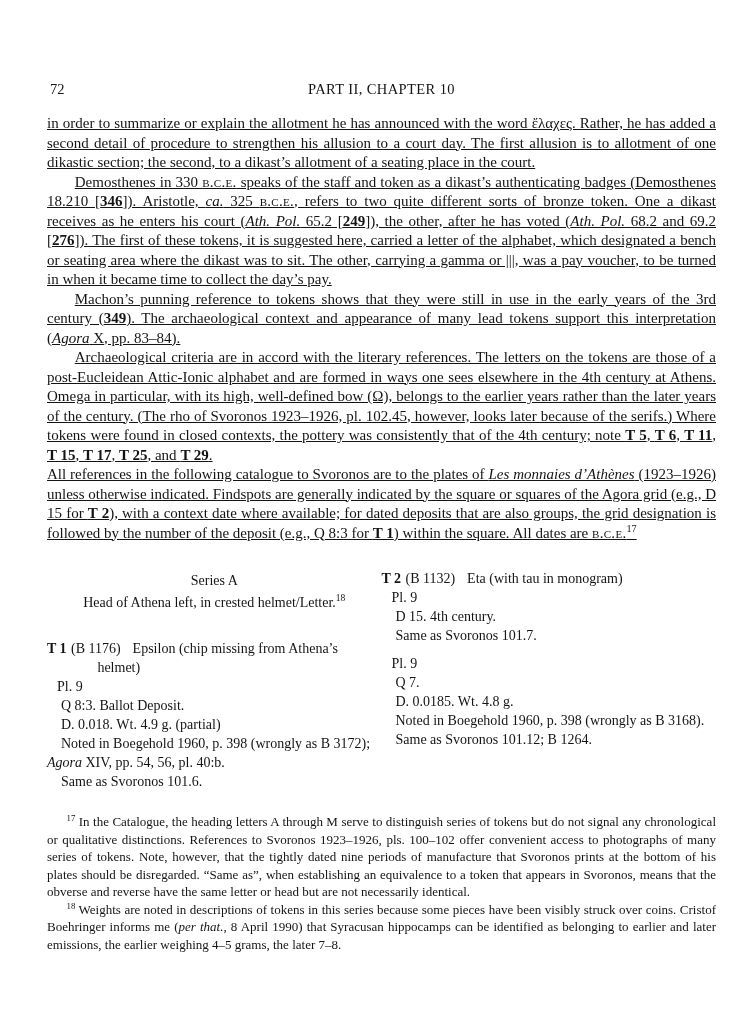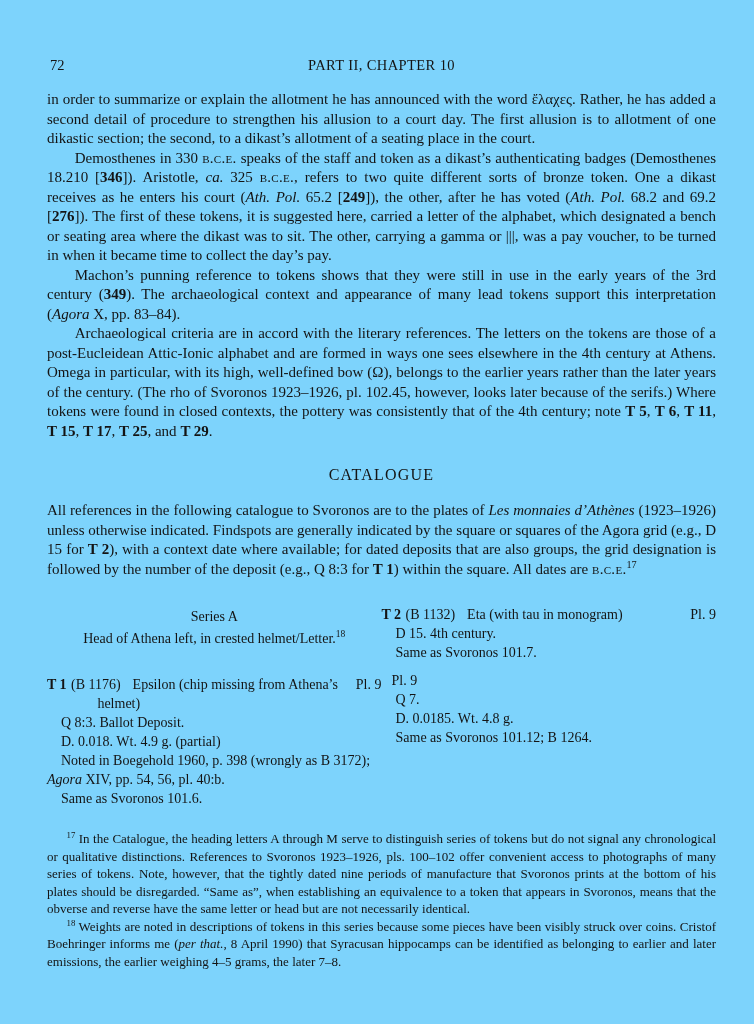--- a/index.html
+++ b/index.html
@@ -1,25 +1,25 @@
 <!DOCTYPE html>
 <html><head>
 <meta charset="utf-8">
 <style>
   html, body { margin: 0; padding: 0; background: #e8e8e8; }
   .page {
     position: relative;
     width: 754px;
     height: 1024px;
     margin: 0 auto;
-    background: #7dd3fc;
+    background: #ffffff;
     color: #141414;
     font-family: "Liberation Serif", "DejaVu Serif", serif;
     box-sizing: border-box;
-    padding: 56px 38px 0 47px;
+    padding: 80px 38px 0 47px;
     overflow: hidden;
   }
   
   .running-header {
     position: relative;
     height: 18px;
     margin-bottom: 16px;
     font-size: 14.5px;
     line-height: 18px;
   }
@@ -29,20 +29,21 @@
     text-align: center;
     letter-spacing: 0.4px;
   }
   
   .para {
     margin: 0;
     font-size: 15px;
     line-height: 19.5px;
     text-align: justify;
     text-indent: 1.85em;
+    text-decoration: underline;
   }
   .no-indent { text-indent: 0; }
   
   .catalogue-heading {
     margin: 25px 0 17px 0;
     font-size: 16px;
     font-weight: normal;
     text-align: center;
     letter-spacing: 1.2px;
   }
@@ -51,21 +52,21 @@
     display: flex;
     gap: 0;
     margin-top: 26px;
     font-size: 14px;
     line-height: 19px;
   }
   .col { flex: 1; min-width: 0; }
   .series-heading { text-align: center; padding-top: 2px; margin-bottom: 27px; }
   .series-title { margin-bottom: 3px; }
   .entry + .entry { margin-top: 9px; }
-  .entry-headrow { display: flex; align-items: flex-start; }
+  .entry-headrow { display: flex; align-items: flex-start; flex-direction: column; }
   .entry-head {
     flex: 1;
     padding-left: 3.6em;
     text-indent: -3.6em;
   }
   .entry-id { font-weight: bold; margin-right: 0.32em; }
   .entry-cat { margin-right: 0.85em; }
   .entry-plate { margin-left: 10px; white-space: nowrap; }
   .entry-line { text-indent: 1em; }
   
@@ -91,21 +92,20 @@
     <span class="page-num">72</span>
     <span class="running-title">PART II, CHAPTER 10</span>
   </header>
 
   <main>
     <p class="para no-indent">in order to summarize or explain the allotment he has announced with the word ἔλαχες. Rather, he has added a second detail of procedure to strengthen his allusion to a court day. The first allusion is to allotment of one dikastic section; the second, to a dikast’s allotment of a seating place in the court.</p>
     <p class="para">Demosthenes in 330 <span class="rt-sc">b.c.e.</span> speaks of the staff and token as a dikast’s authenticating badges (Demosthenes 18.210 [<span class="rt-b">346</span>]). Aristotle, <span class="rt-i">ca.</span> 325 <span class="rt-sc">b.c.e.</span>, refers to two quite different sorts of bronze token. One a dikast receives as he enters his court (<span class="rt-i">Ath. Pol.</span> 65.2 [<span class="rt-b">249</span>]), the other, after he has voted (<span class="rt-i">Ath. Pol.</span> 68.2 and 69.2 [<span class="rt-b">276</span>]). The first of these tokens, it is suggested here, carried a letter of the alphabet, which designated a bench or seating area where the dikast was to sit. The other, carrying a gamma or |||, was a pay voucher, to be turned in when it became time to collect the day’s pay.</p>
     <p class="para">Machon’s punning reference to tokens shows that they were still in use in the early years of the 3rd century (<span class="rt-b">349</span>). The archaeological context and appearance of many lead tokens support this interpretation (<span class="rt-i">Agora</span> X, pp. 83–84).</p>
     <p class="para">Archaeological criteria are in accord with the literary references. The letters on the tokens are those of a post-Eucleidean Attic-Ionic alphabet and are formed in ways one sees elsewhere in the 4th century at Athens. Omega in particular, with its high, well-defined bow (Ω), belongs to the earlier years rather than the later years of the century. (The rho of Svoronos 1923–1926, pl. 102.45, however, looks later because of the serifs.) Where tokens were found in closed contexts, the pottery was consistently that of the 4th century; note <span class="rt-b">T 5</span>, <span class="rt-b">T 6</span>, <span class="rt-b">T 11</span>, <span class="rt-b">T 15</span>, <span class="rt-b">T 17</span>, <span class="rt-b">T 25</span>, and <span class="rt-b">T 29</span>.</p>
 
-    <h2 class="catalogue-heading">CATALOGUE</h2>
 
     <p class="para no-indent">All references in the following catalogue to Svoronos are to the plates of <span class="rt-i">Les monnaies d’Athènes</span> (1923–1926) unless otherwise indicated. Findspots are generally indicated by the square or squares of the Agora grid (e.g., D 15 for <span class="rt-b">T 2</span>), with a context date where available; for dated deposits that are also groups, the grid designation is followed by the number of the deposit (e.g., Q 8:3 for <span class="rt-b">T 1</span>) within the square. All dates are <span class="rt-sc">b.c.e.</span><span class="rt-sup">17</span></p>
 
     <section class="columns">
 
       <div class="col">
         <div class="series-heading">
           <div class="series-title">Series A</div>
           <div class="series-subtitle">Head of Athena left, in crested helmet/Letter.<span class="rt-sup">18</span></div>
         </div>
@@ -131,20 +131,21 @@
           <div class="entry-line">D 15. 4th century.</div>
           <div class="entry-line">Same as Svoronos 101.7.</div>
         </article>
 
         <article class="entry">
           <div class="entry-headrow">
             <span class="entry-plate">Pl. 9</span>
           </div>
           <div class="entry-line">Q 7.</div>
           <div class="entry-line">D. 0.0185. Wt. 4.8 g.</div>
+          <div class="entry-line">Noted in Boegehold 1960, p. 398 (wrongly as B 3168).</div>
           <div class="entry-line">Same as Svoronos 101.12; B 1264.</div>
         </article>
       </div>
 
     </section>
   </main>
 
   <footer class="footnotes">
     <p class="footnote"><span class="rt-sup">17</span> In the Catalogue, the heading letters A through M serve to distinguish series of tokens but do not signal any chronological or qualitative distinctions. References to Svoronos 1923–1926, pls. 100–102 offer convenient access to photographs of many series of tokens. Note, however, that the tightly dated nine periods of manufacture that Svoronos prints at the bottom of his plates should be disregarded. “Same as”, when establishing an equivalence to a token that appears in Svoronos, means that the obverse and reverse have the same letter or head but are not necessarily identical.</p>
     <p class="footnote"><span class="rt-sup">18</span> Weights are noted in descriptions of tokens in this series because some pieces have been visibly struck over coins. Cristof Boehringer informs me (<span class="rt-i">per that.</span>, 8 April 1990) that Syracusan hippocamps can be identified as belonging to earlier and later emissions, the earlier weighing 4–5 grams, the later 7–8.</p>

